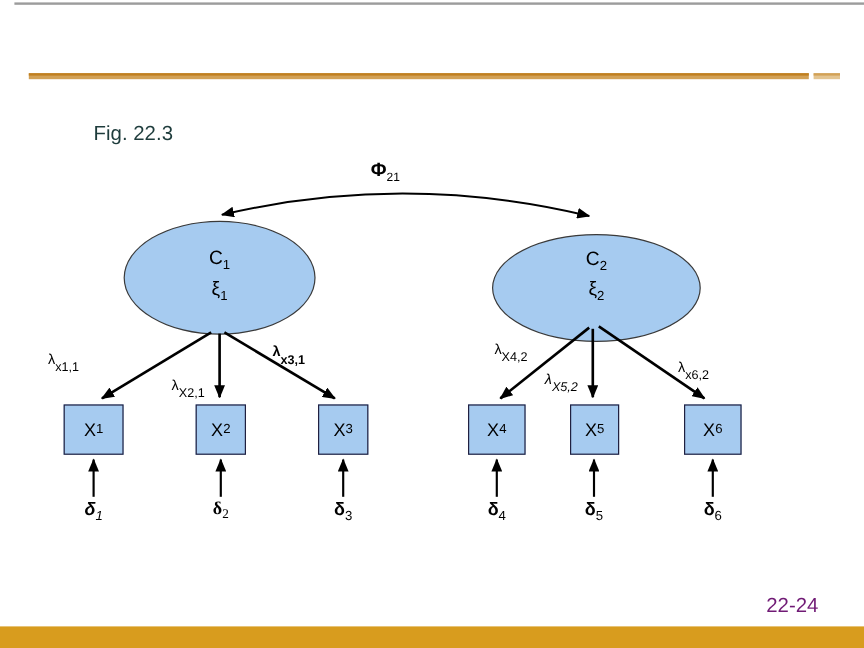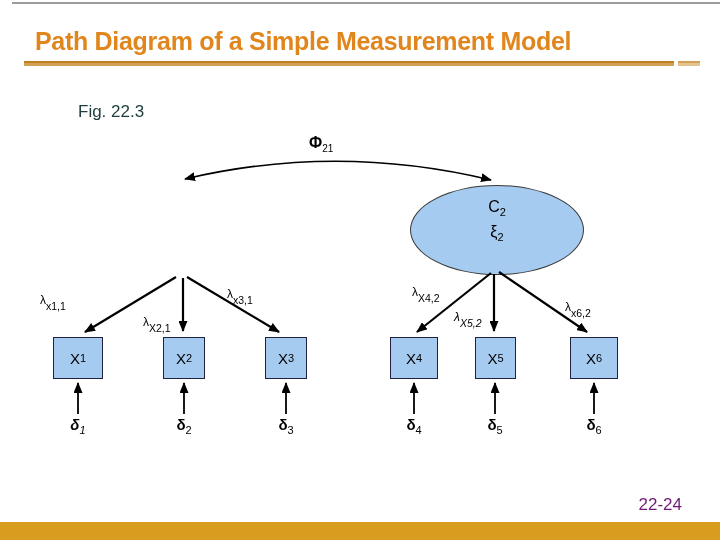--- a/index.html
+++ b/index.html
@@ -22,28 +22,28 @@
 
   svg.wires { position:absolute; left:0; top:0; width:720px; height:540px; pointer-events:none; }
 
   .phi { position:absolute; left:309px; top:134px; font-size:16px; font-weight:bold; color:#000; }
   .phi sub { font-size:10px; font-weight:normal; }
 
   .ellipse { position:absolute; background:#a6cbf0; border:1px solid #3a3a3a; border-radius:50%;
              display:flex; flex-direction:column; align-items:center; justify-content:center;
              color:#000; font-size:16px; line-height:20px; text-align:center; }
   .e1 { left:103px; top:184px; width:160px; height:95px; }
-  .e2 { left:410px; top:185px; width:174px; height:90px;justify-content:center; }
+  .e2 { left:410px; top:195px; width:174px; height:90px;justify-content:center; }
   .e2 .etext { position:relative; top:-8px; }
   .ellipse sub { font-size:11px; }
 
   .lam { position:absolute; color:#000; white-space:nowrap; }
   .lam .ls { font-size:12px; }
   .lam .lsub { font-size:10.5px; position:relative; top:6px; }
-  .lam.bold { font-weight:normal; }
+  .lam.bold { font-weight:bold; }
 
   .ind { position:absolute; top:337px; height:42px; background:#a6cbf0; border:1px solid #202040;
          display:flex; align-items:center; justify-content:center; font-size:15px; color:#000; }
   .ind sub { font-size:11px; }
 
   .del { position:absolute; top:416px; width:30px; text-align:center;
          font-size:15px; font-weight:bold; color:#000; }
   .del sub { font-size:11px; font-weight:normal; }
 
   .footer-copy { position:absolute; left:42px; top:499px; font-size:11.5px; color:#1a1a1a; }
@@ -51,26 +51,31 @@
 
   .bottom-bar { position:absolute; left:0; top:522px; width:720px; height:18px; background:#d89c1e; }
 </style>
 </head>
 <body>
 
 <div class="slide">
 
   <div class="top-line"></div>
 
-  <h1 class="title">Path Diagram of a Simple Measurement Model</h1>
   <div class="title-rule"></div>
   <div class="title-rule-tip"></div>
 
   <div class="fig-label">Fig. 22.3</div>
 
+  <div class="ellipse e1">
+    <div class="etext">
+      <div><span>C</span><sub>1</sub></div>
+      <div><span>ξ</span><sub>1</sub></div>
+    </div>
+  </div>
   <div class="ellipse e2">
     <div class="etext">
       <div><span>C</span><sub>2</sub></div>
       <div><span>ξ</span><sub>2</sub></div>
     </div>
   </div>
 
   <div class="ind" style="left:53px;width:50px;">
       <span>X</span>
       <sub>1</sub>
@@ -126,21 +131,21 @@
   <div class="phi"><span>Φ</span><sub>21</sub></div>
 
   <div class="lam" style="left:40px;top:290px;"><span class="ls">λ</span><span class="lsub">x1,1</span></div>
   <div class="lam" style="left:143px;top:312px;"><span class="ls">λ</span><span class="lsub">X2,1</span></div>
   <div class="lam bold" style="left:227px;top:284px;"><span class="ls">λ</span><span class="lsub">x3,1</span></div>
   <div class="lam" style="left:412px;top:282px;"><span class="ls">λ</span><span class="lsub">X4,2</span></div>
   <div class="lam" style="left:454px;top:307px;font-style:italic;"><span class="ls">λ</span><span class="lsub">X5,2</span></div>
   <div class="lam" style="left:565px;top:297px;"><span class="ls">λ</span><span class="lsub">x6,2</span></div>
 
   <div class="del" style="left:63px;font-style:italic;"><span>δ</span><sub>1</sub></div>
-  <div class="del" style="left:169px;"><span>δ</span><sub>2</sub></div>
+  <div class="del" style="left:169px;font-family:Liberation Serif, serif;"><span>δ</span><sub>2</sub></div>
   <div class="del" style="left:271px;"><span>δ</span><sub>3</sub></div>
   <div class="del" style="left:399px;"><span>δ</span><sub>4</sub></div>
   <div class="del" style="left:480px;"><span>δ</span><sub>5</sub></div>
   <div class="del" style="left:579px;"><span>δ</span><sub>6</sub></div>
 
   <div class="footer-page">22-24</div>
   <div class="bottom-bar"></div>
 
 </div>
 

